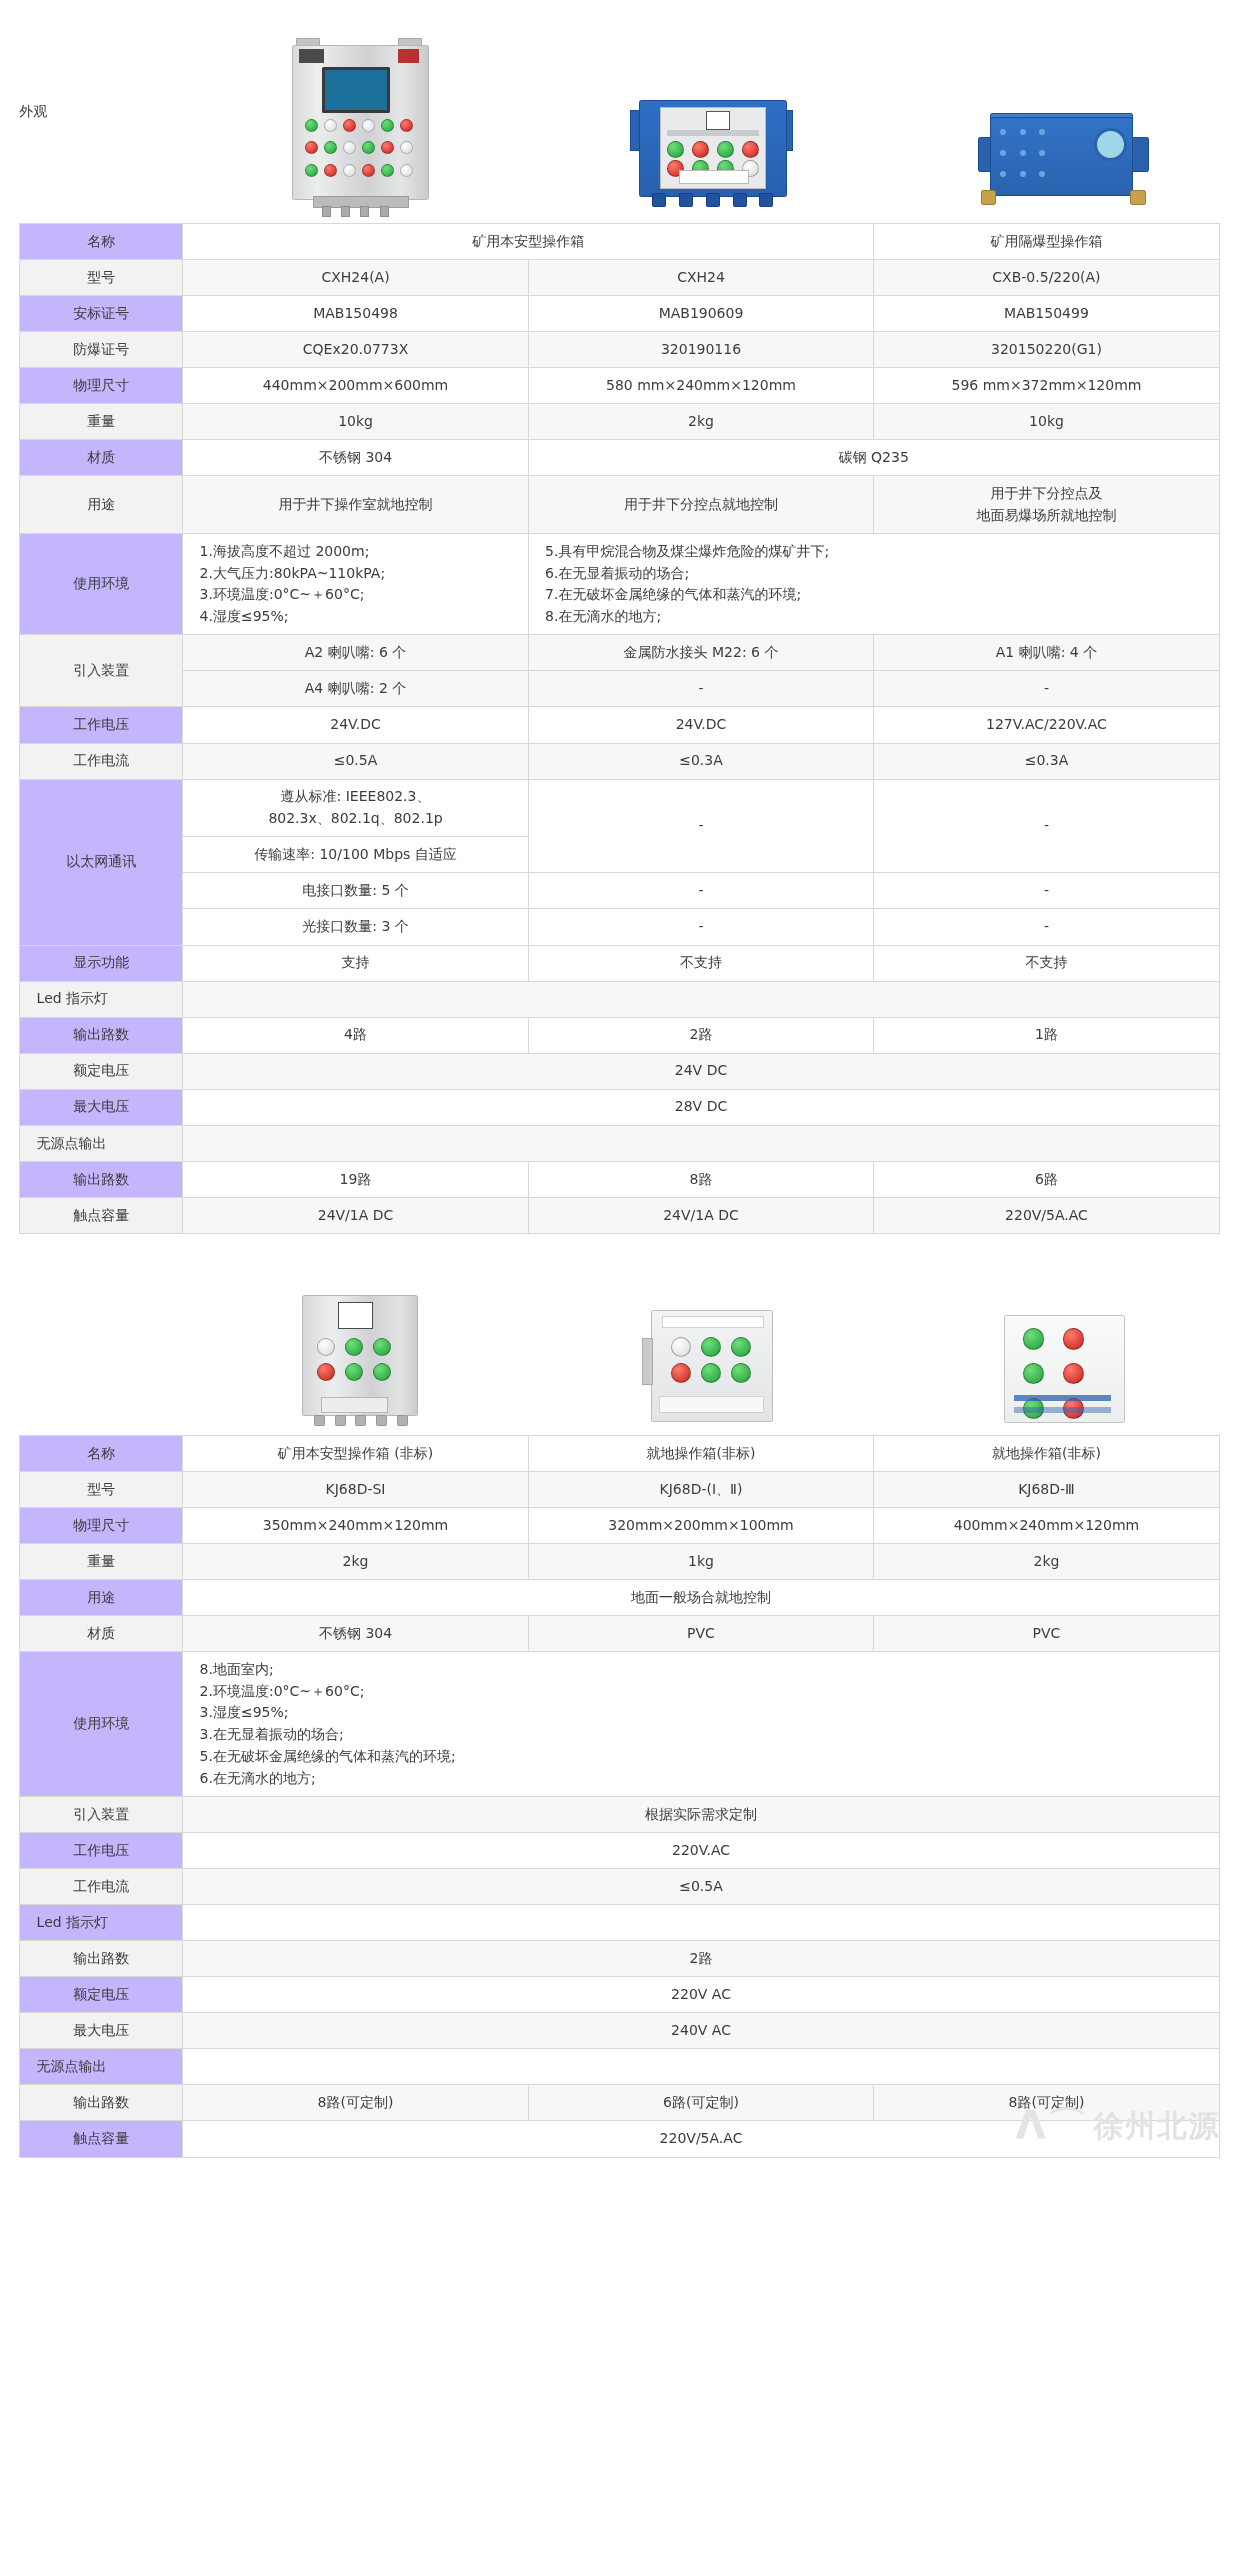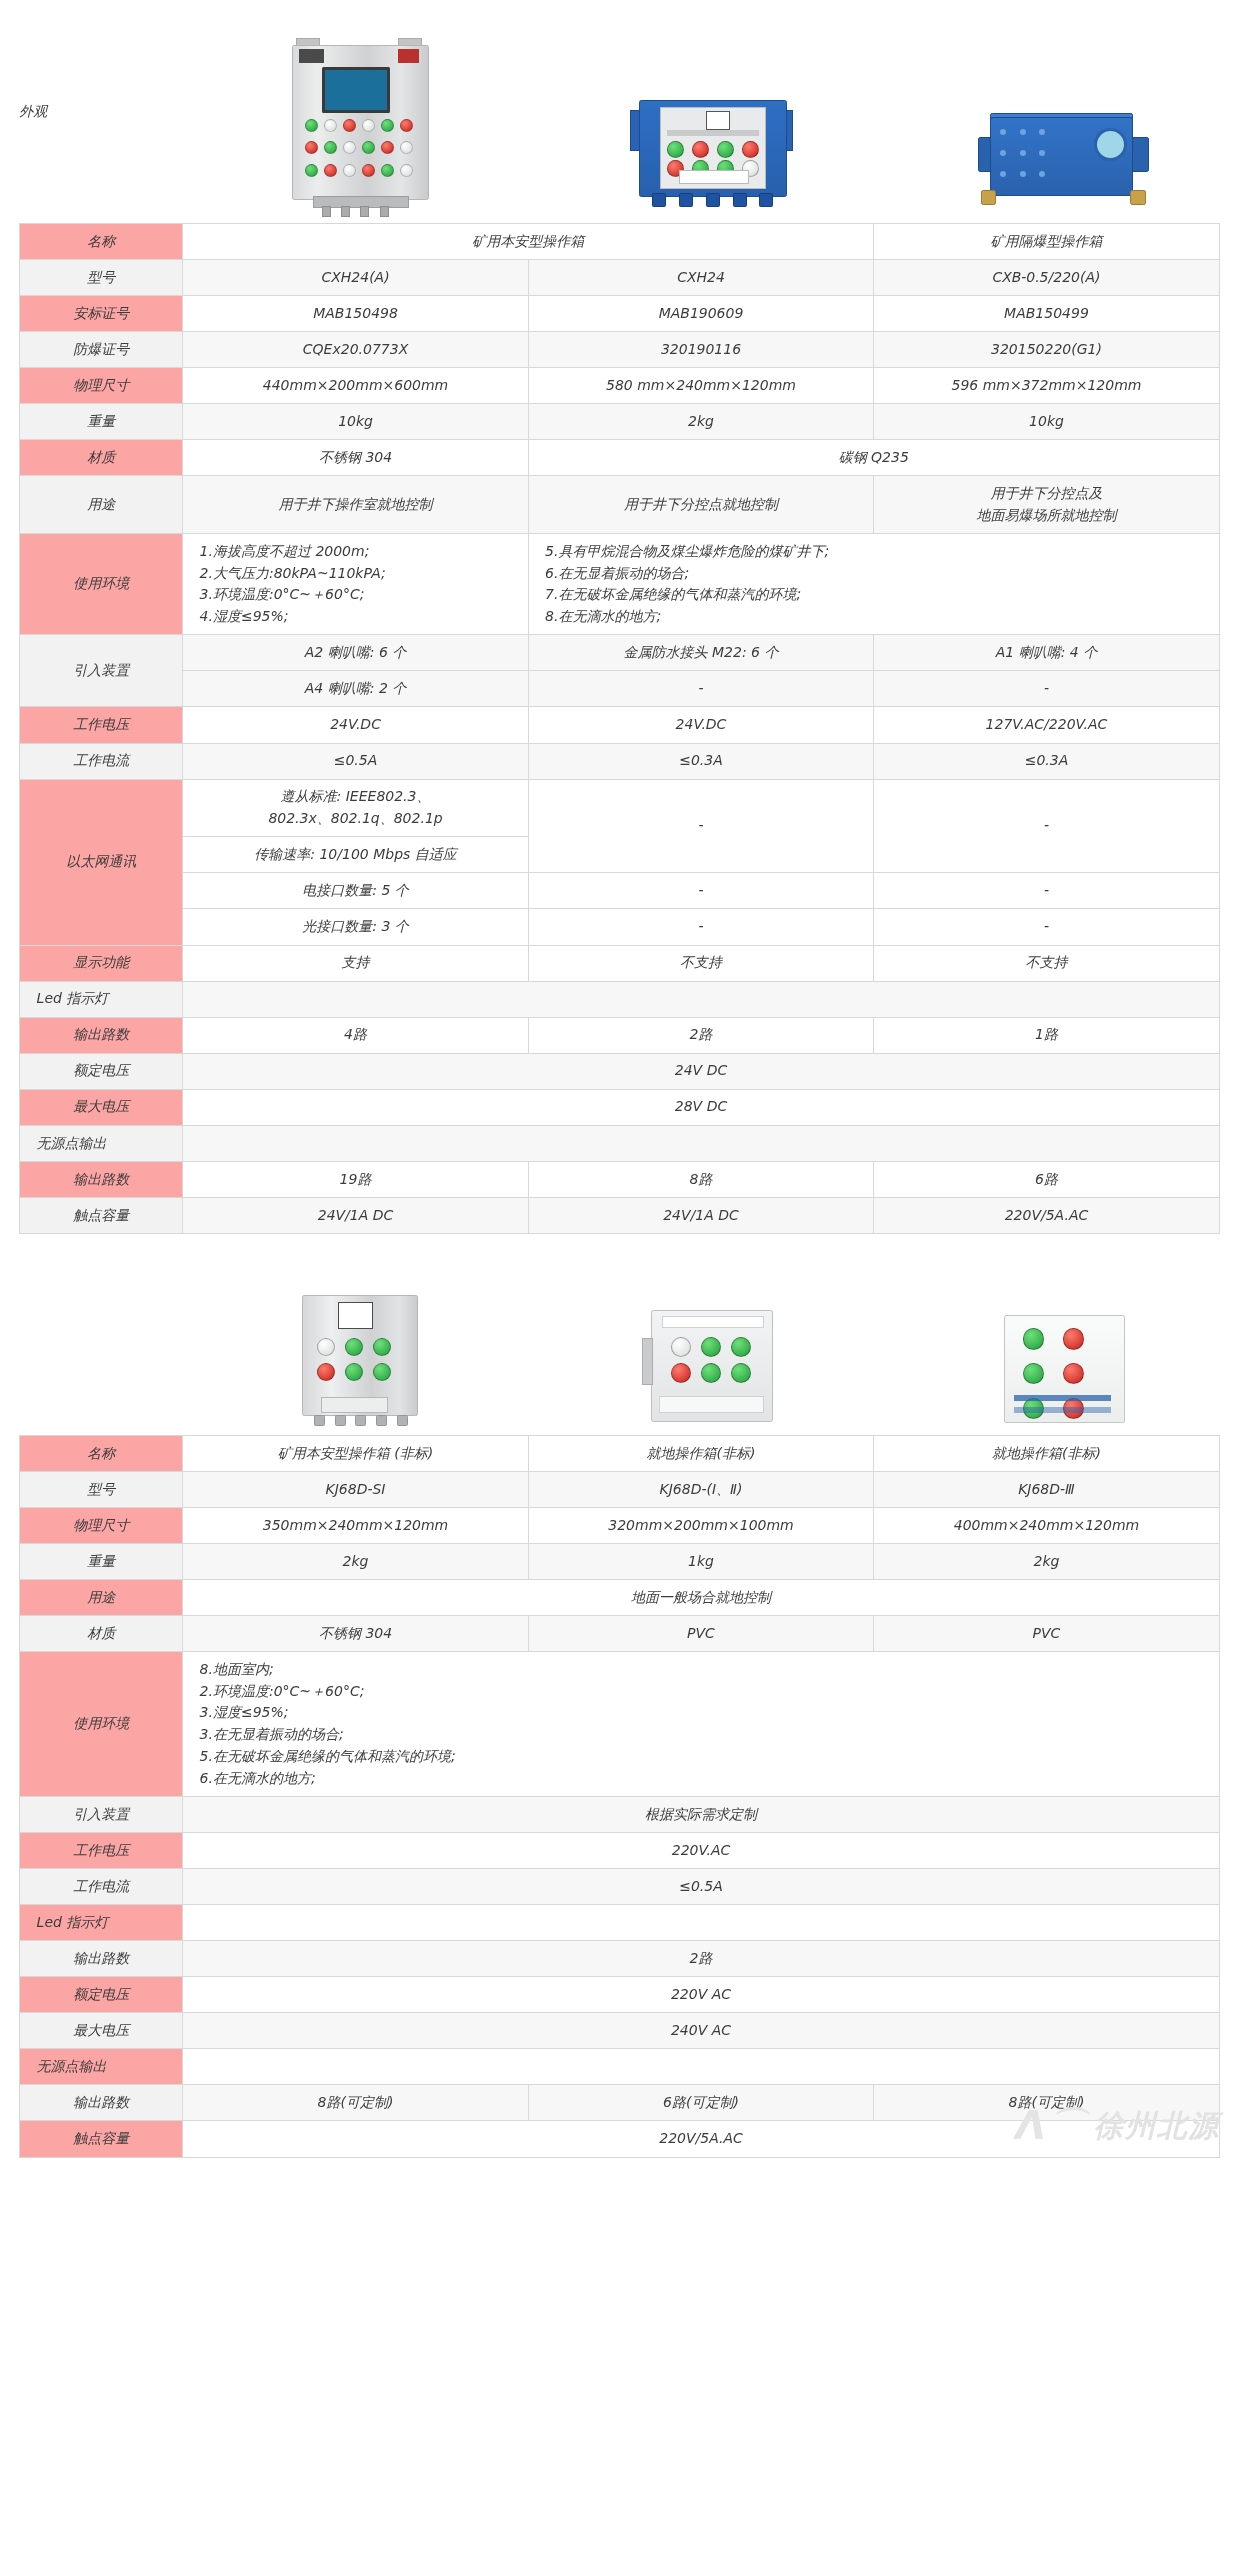--- a/index.html
+++ b/index.html
@@ -3,35 +3,35 @@
 <meta charset="utf-8">
 <style>
   html,body{margin:0;padding:0;}
   body{
     width:1239px;
     background:#ffffff;
     font-family:"DejaVu Sans","Liberation Sans",sans-serif;
     color:#333333;
     -webkit-font-smoothing:antialiased;
   }
-  .page{width:1239px;position:relative;padding-top:0;font-style:italic;}
+  .page{width:1239px;position:relative;padding-top:0;}
   .spec-block{padding:0 19.3px;box-sizing:border-box;}
   table{border-collapse:collapse;width:100%;table-layout:fixed;}
   td{
     border:0.7px solid #d8d8d8;
     font-size:14px;
     line-height:1.55;
     text-align:center;
     vertical-align:middle;
     padding:6.7px 4.5px;
     color:#3c3c3c;
     background:#ffffff;
   }
   td.label{
-    background:#fca5a5;
+    background:#c4b5fd;
     width:163px;
     color:#3c3c3c;
   }
   td.left{text-align:left;padding-left:16.3px;}
   tr.alt td{background:#f7f7f7;}
   tr.alt td.label{background:#f2f2f2;text-align:center;}
   .gallery{
     display:flex;
     align-items:flex-end;
     padding:0;

